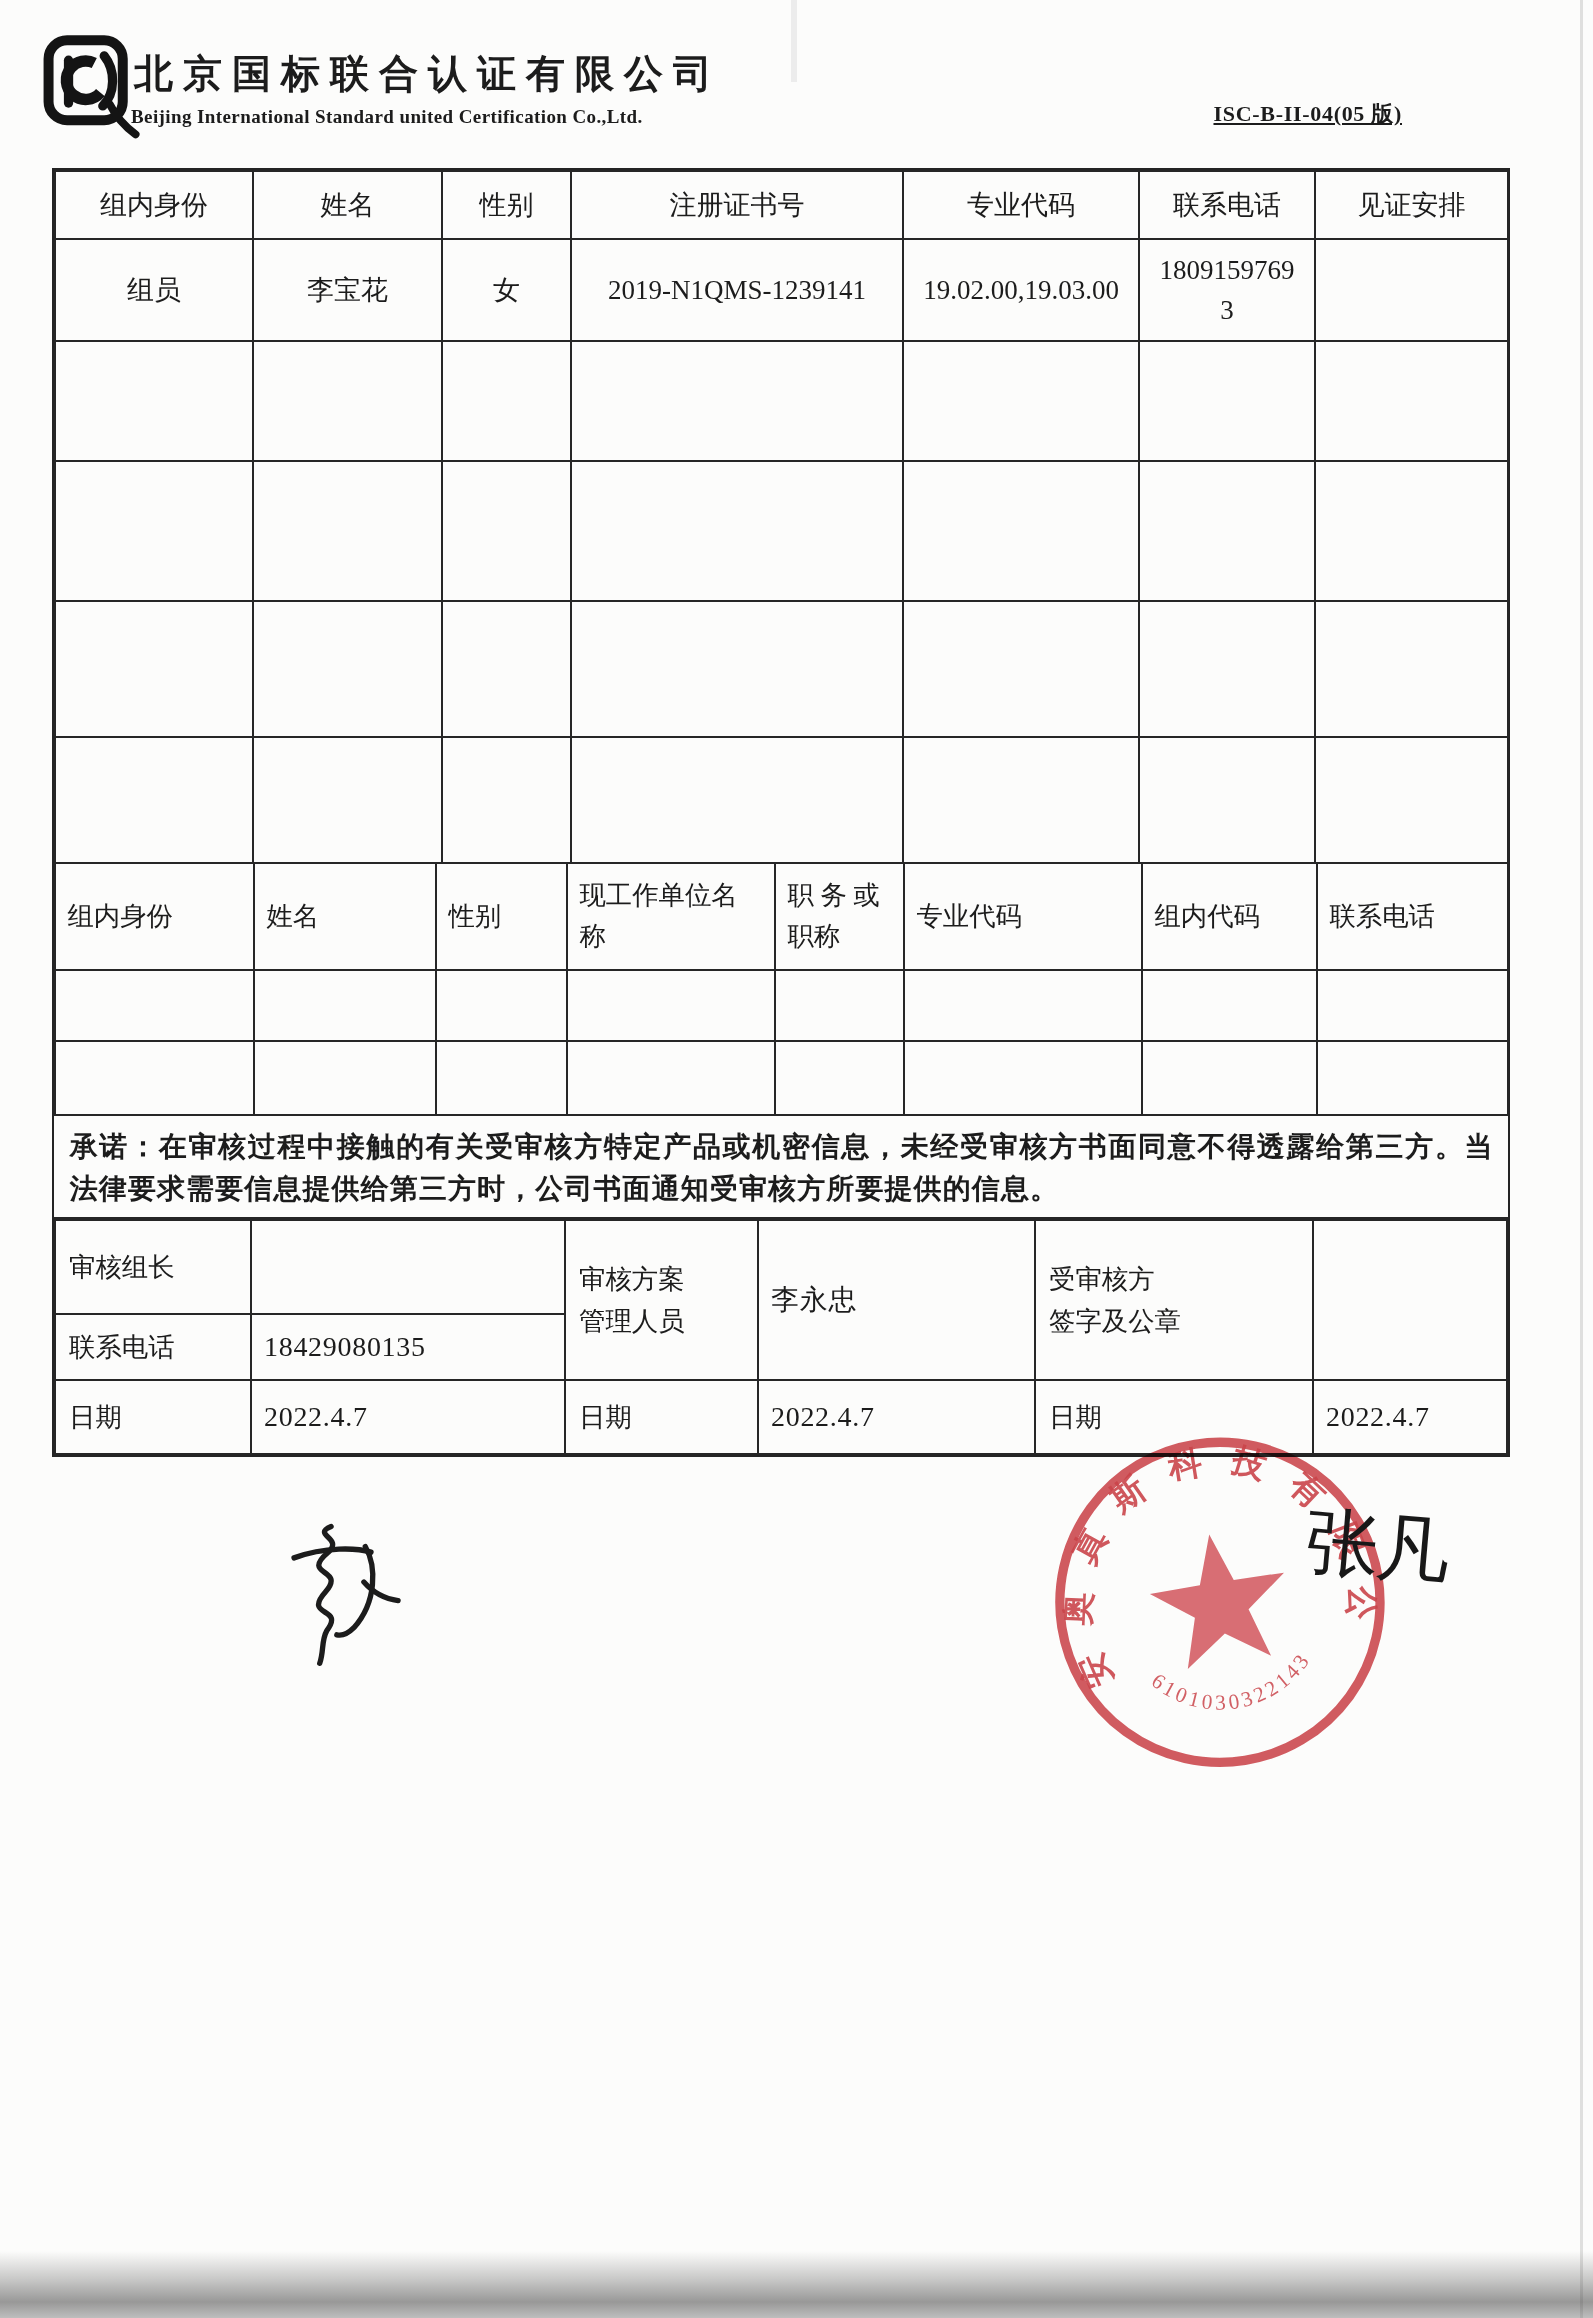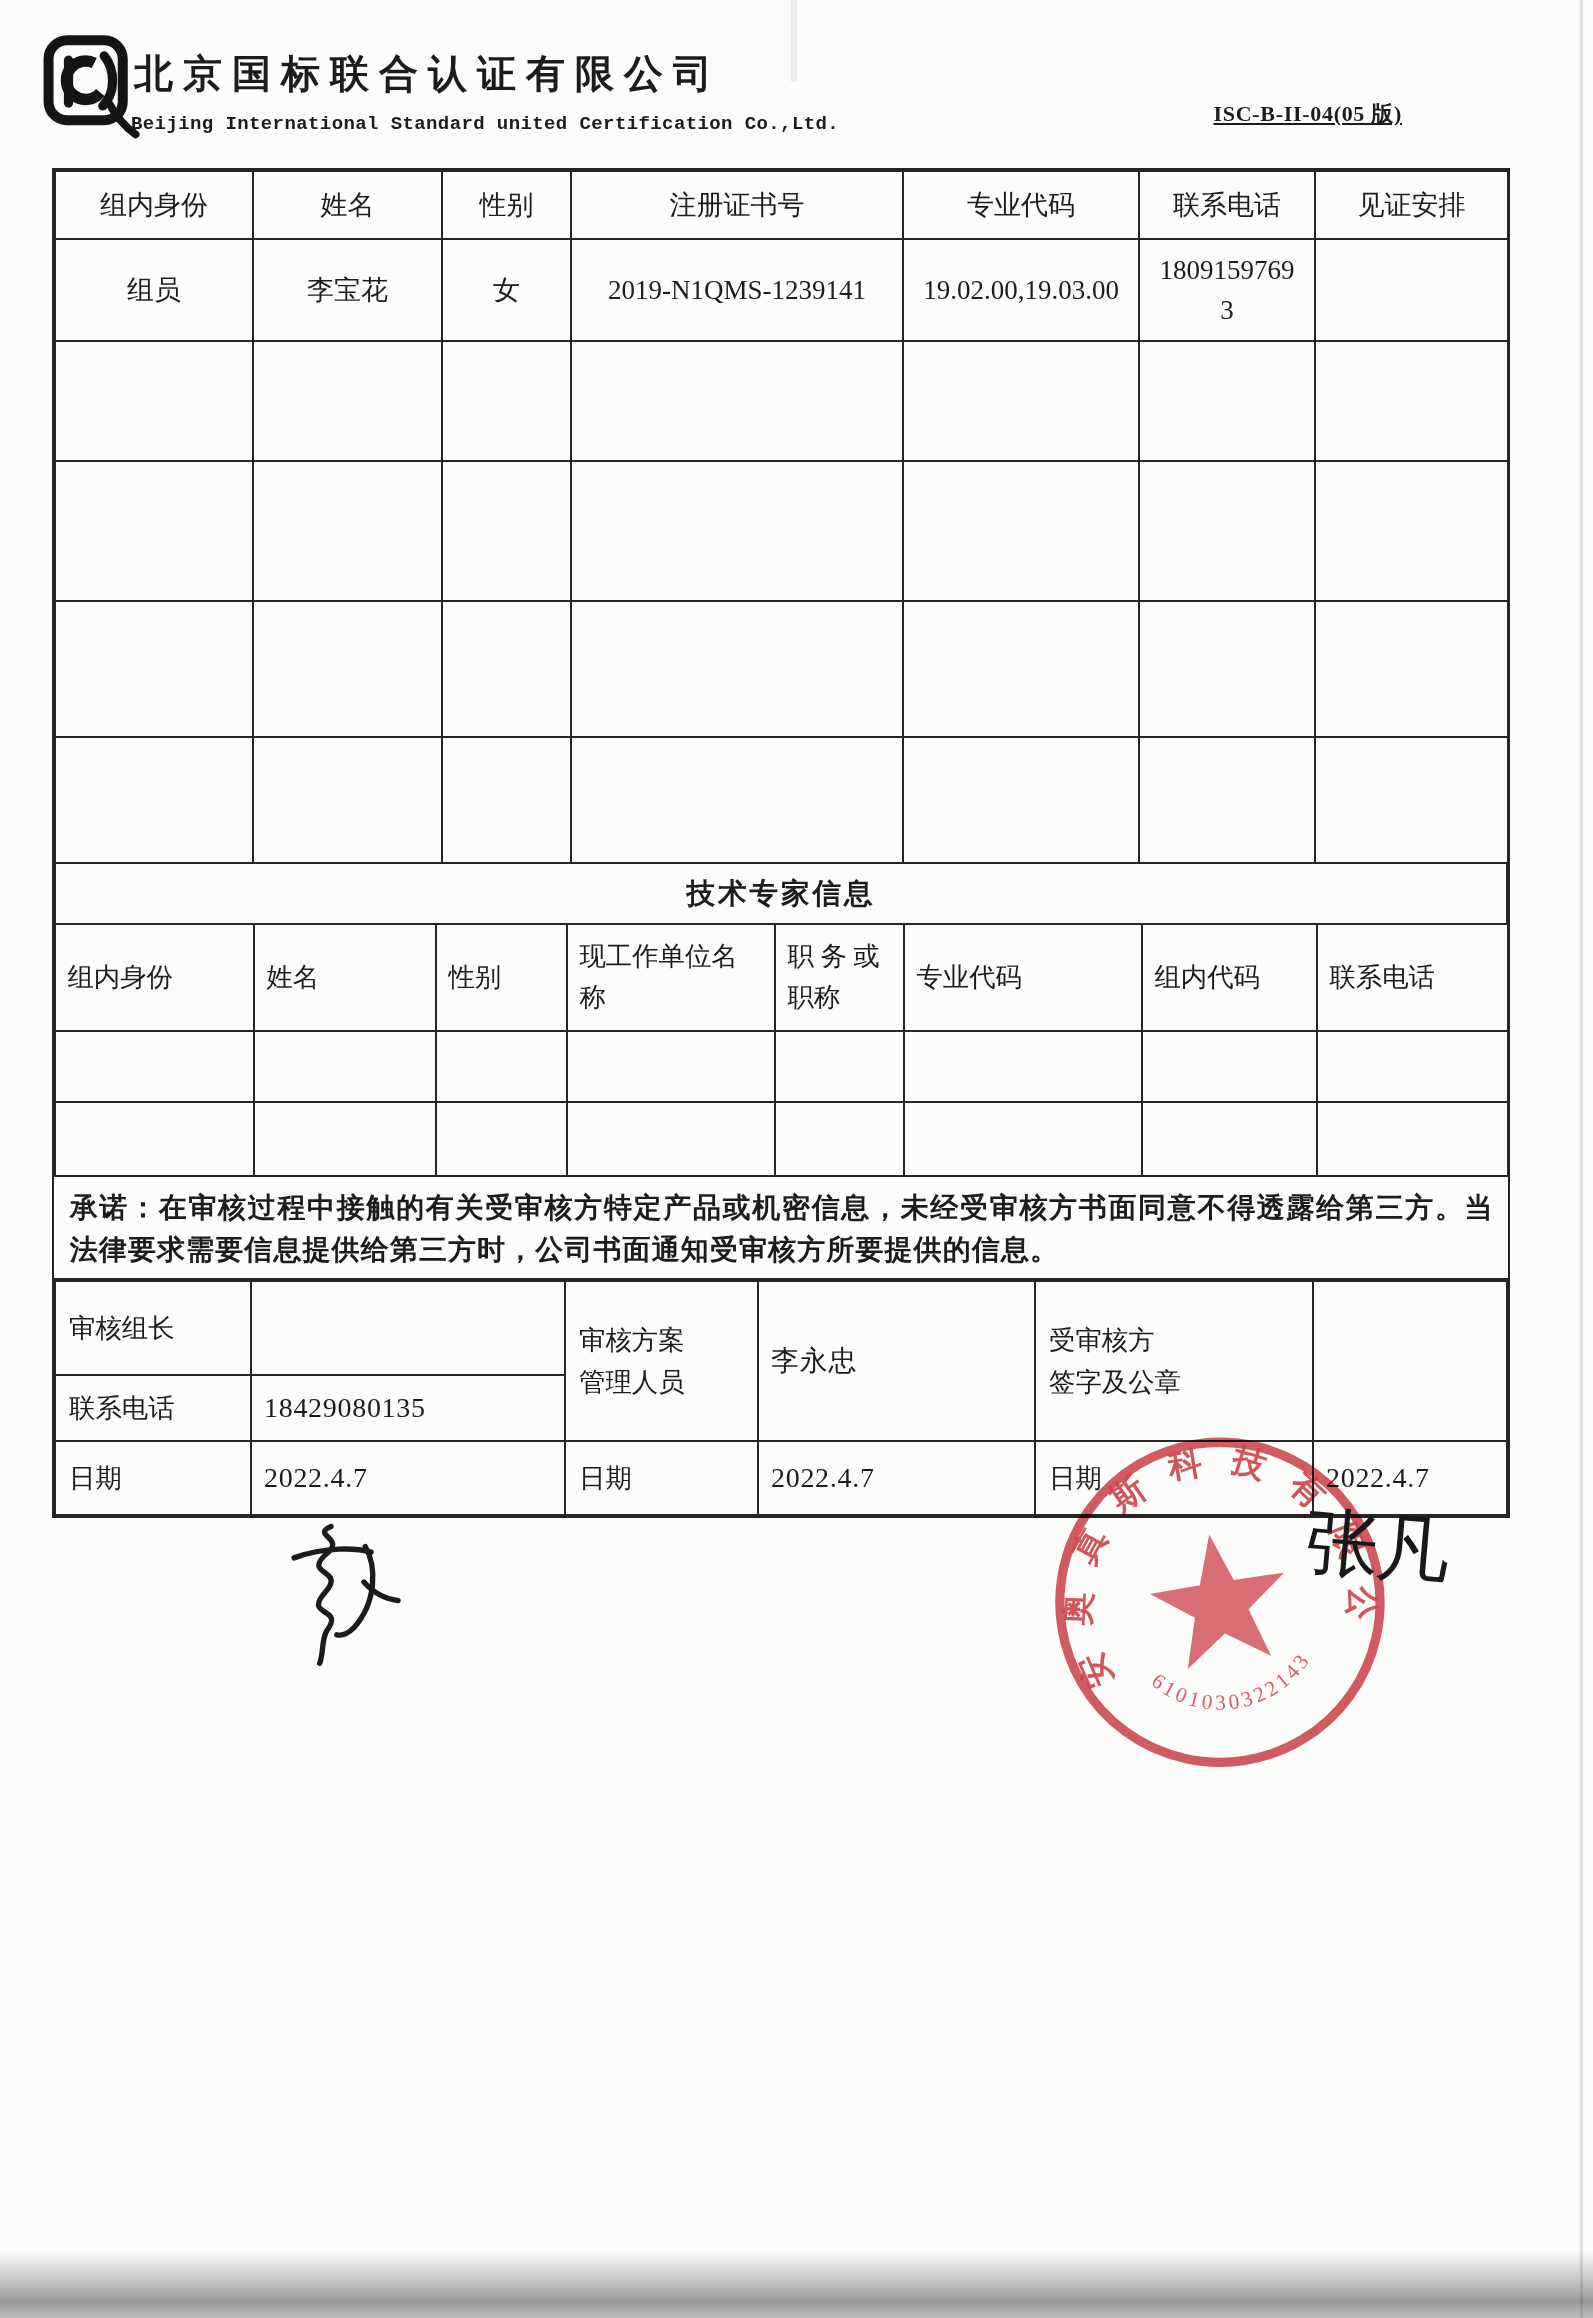--- a/index.html
+++ b/index.html
@@ -20,23 +20,23 @@
   }
   
   .hdr{position:absolute;left:0;top:0;width:100%;height:168px;}
   .logo{position:absolute;left:40px;top:33px;width:107px;height:118px;}
   .cn-name{
     position:absolute;left:134px;top:47px;
     font-size:39px;font-weight:600;letter-spacing:10px;white-space:nowrap;
     font-family:"Liberation Serif","DejaVu Serif",serif;
   }
   .en-name{
-    position:absolute;left:131px;top:113px;
+    position:absolute;left:131px;top:106px;
     font-size:19px;letter-spacing:0.4px;white-space:nowrap;
-    font-family:Liberation Mono, monospace;font-weight:600;
+    font-family:Liberation Serif, serif;font-weight:600;
   }
   .form-code{
     position:absolute;right:191px;top:99px;
     font-size:22px;font-weight:600;letter-spacing:0.7px;white-space:nowrap;text-decoration:underline;
   }
   
   .sheet{position:absolute;left:52px;top:168px;width:1454px;border:2.9px solid #242424;background:transparent;}
   table{width:100%;border-collapse:collapse;table-layout:fixed;}
   table + table, .block{margin-top:-2.1px;}
   td,th{border:2.1px solid #262626;padding:0;font-weight:normal;overflow:hidden;}
@@ -152,27 +152,20 @@
             <td></td>
             <td></td>
         <td></td>
             <td></td>
             <td></td>
             <td></td>
       </tr>
     </tbody>
       </table>
 
-    <table>
-      <tbody>
-          <tr style="height:61px">
-        <td class="sec-title">技术专家信息</td>
-      </tr>
-    </tbody>
-      </table>
 
     <table>
       <colgroup>
         <col style="width:199px">
           <col style="width:182px">
           <col style="width:131px">
           <col style="width:208px">
         <col style="width:129px">
           <col style="width:238px">
           <col style="width:175px">

